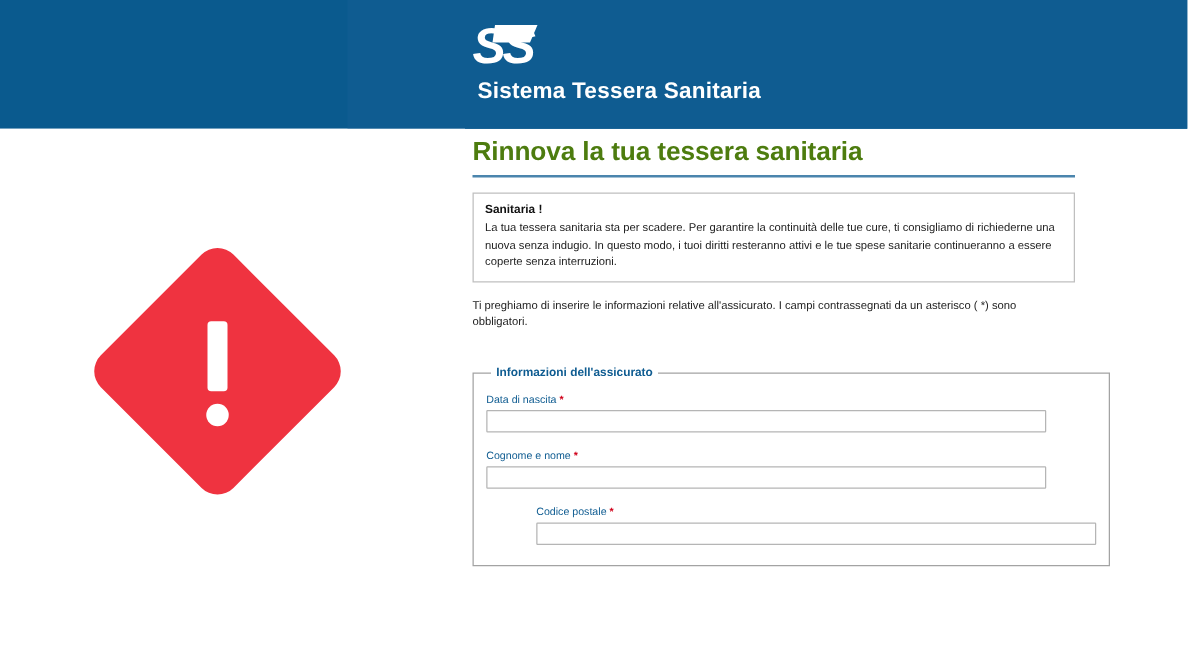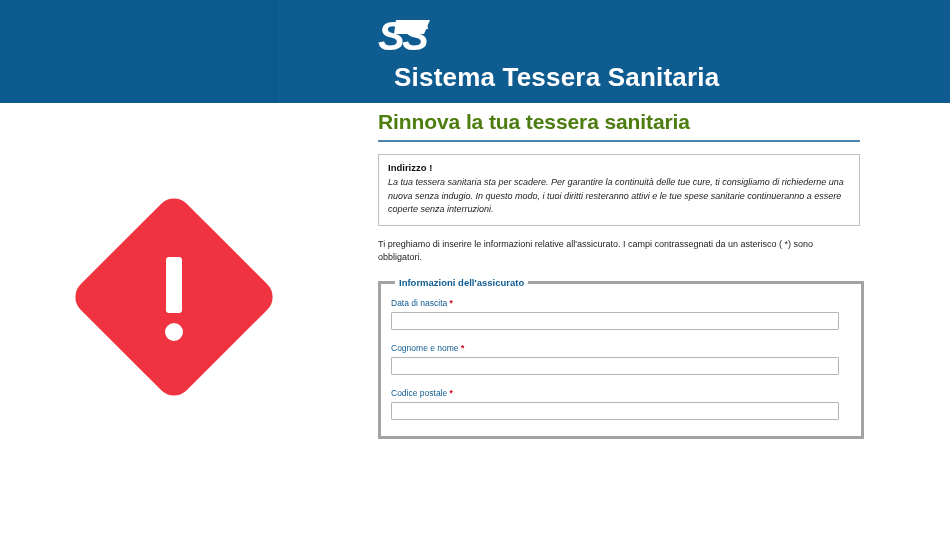--- a/index.html
+++ b/index.html
@@ -51,23 +51,23 @@
     position: absolute;
     left: 0;
     top: 4px;
     width: 90px;
     height: 46px;
   }
   .logo-svg { display: block; }
 
   .brand-title {
     position: absolute;
-    left: 16px;
+    left: 4px;
     top: 52px;
-    font-size: 26px;
+    font-size: 18px;
     font-weight: bold;
     color: #ffffff;
     letter-spacing: 0.2px;
     white-space: nowrap;
   }
 
   
   .left-panel {
     position: absolute;
     left: 0;
@@ -146,50 +146,49 @@
   .alert-title {
     font-size: 9.5px;
     font-weight: bold;
     color: #111111;
     margin-bottom: 3px;
   }
   .alert-text {
     font-size: 9px;
     line-height: 1.5;
     color: #222222;
-    font-style: italic;
   }
 
   .intro-text {
     font-size: 9px;
     line-height: 1.55;
     color: #222222;
     width: 470px;
-    margin-bottom: 12px;
+    margin-bottom: 28px;
   }
 
   .fieldset {
-    border: 3px solid #a3a3a3;
+    border: 1px solid #a3a3a3;
     width: 460px;
     padding: 10px 10px 16px 10px;
     margin: 0;
     position: relative;
   }
   .fieldset legend {
     font-size: 9.5px;
     font-weight: bold;
     color: #0f5c91;
     padding: 0 4px;
     margin-left: 4px;
   }
 
   .field {
     margin-bottom: 13px;
   }
-  .field:last-child { margin-bottom: 0; }
+  .field:last-child { margin-bottom: 0; margin-left: 40px; }
   .field-label {
     font-size: 8.5px;
     color: #0f5c91;
     margin-bottom: 4px;
     display: block;
   }
   .req {
     color: #d0021b;
     font-weight: bold;
   }
@@ -248,21 +247,21 @@
       <div class="warning-bang-dot"></div>
     </div>
   </div>
 
   <div class="content">
 
     <h1 class="page-title">Rinnova la tua tessera sanitaria</h1>
     <div class="title-rule"></div>
 
     <div class="alert-box">
-      <div class="alert-title">Indirizzo !</div>
+      <div class="alert-title">Sanitaria !</div>
       <div class="alert-text">La tua tessera sanitaria sta per scadere. Per garantire la continuità delle tue cure, ti consigliamo di richiederne una nuova senza indugio. In questo modo, i tuoi diritti resteranno attivi e le tue spese sanitarie continueranno a essere coperte senza interruzioni.</div>
     </div>
 
     <div class="intro-text">Ti preghiamo di inserire le informazioni relative all'assicurato. I campi contrassegnati da un asterisco ( *) sono obbligatori.</div>
 
     <fieldset class="fieldset">
       <legend>Informazioni dell'assicurato</legend>
 
       <div class="field">
         <label class="field-label">

